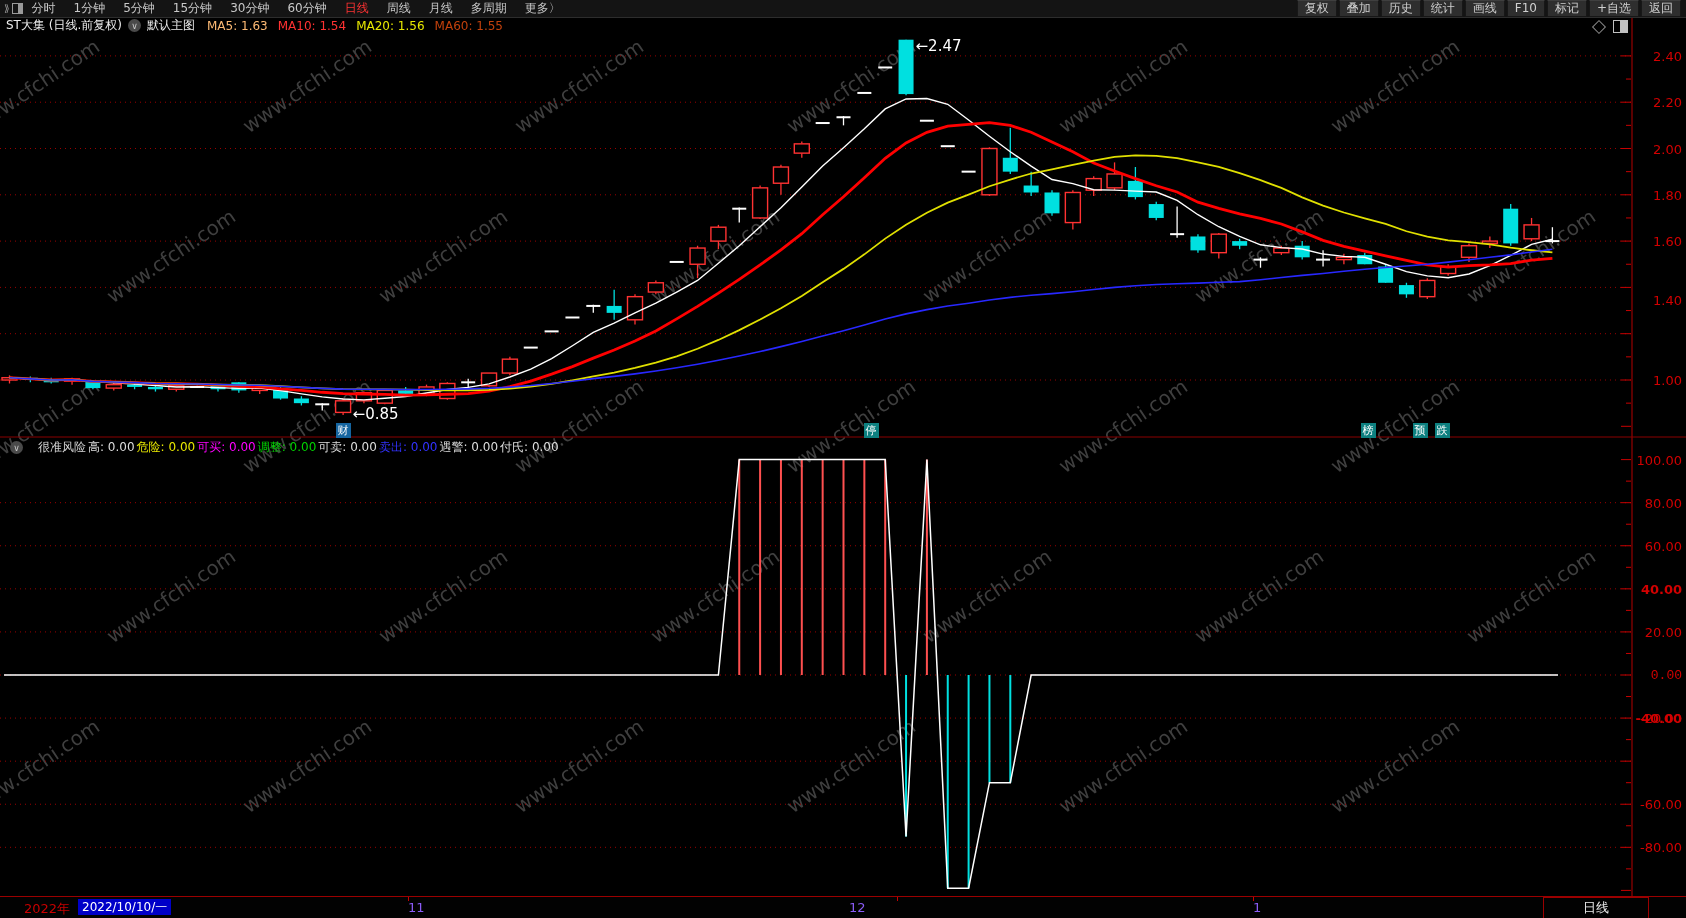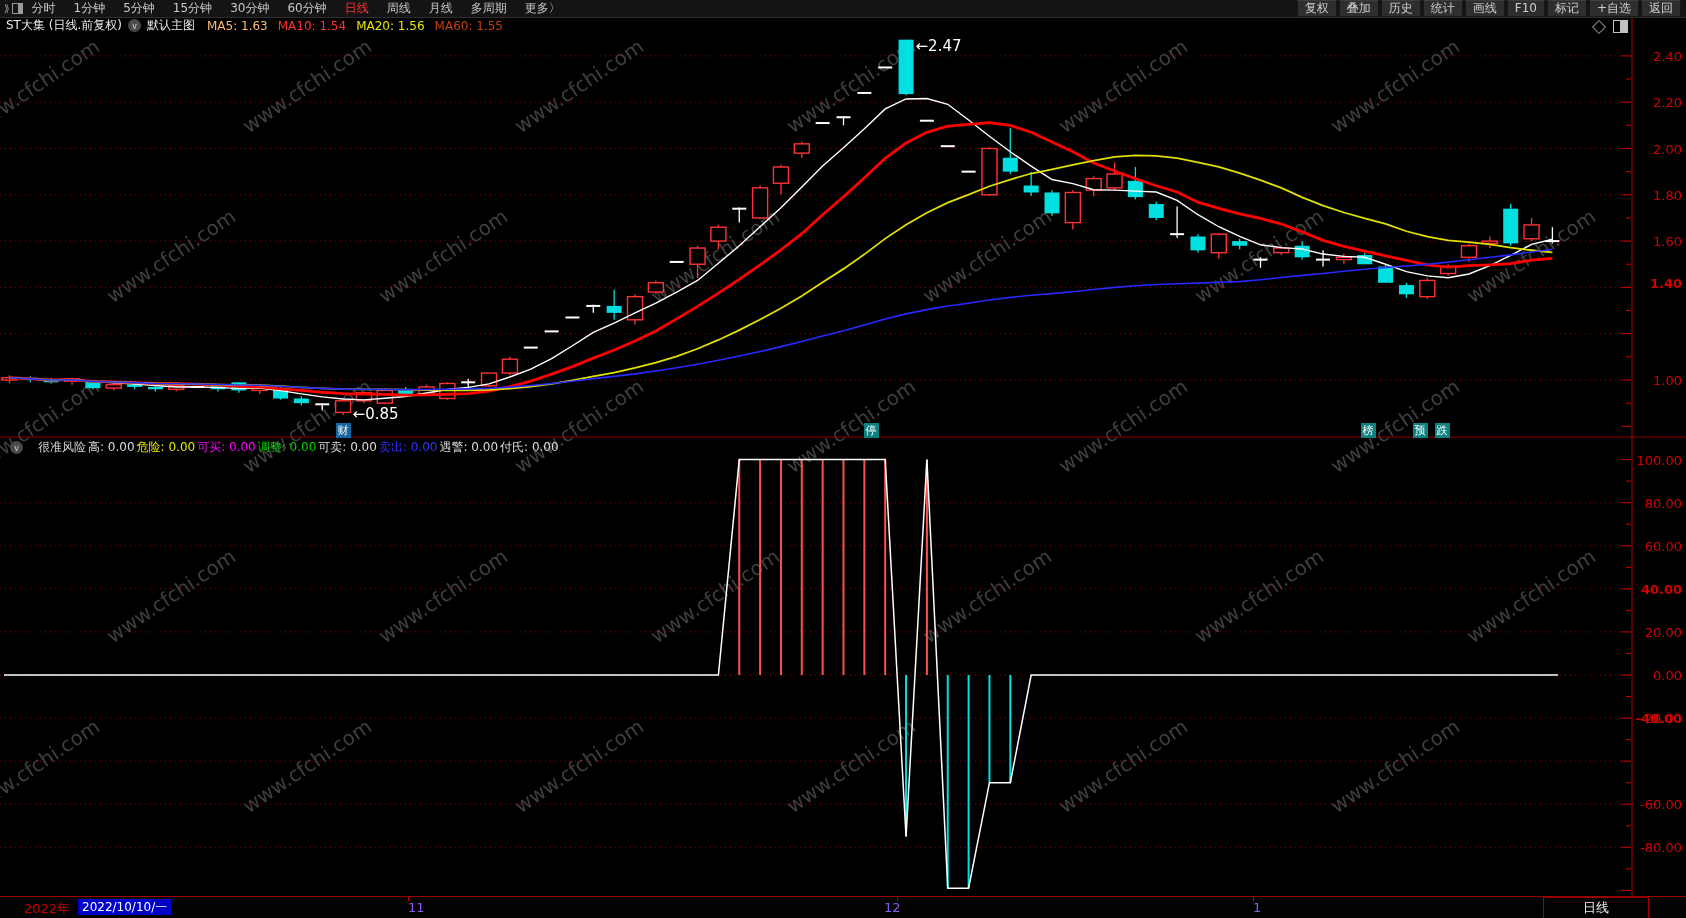--- a/index.html
+++ b/index.html
@@ -405,31 +405,31 @@
       <text x="352.6" y="418.9565" fill="#fff" font-size="15px" font-family="DejaVu Sans,sans-serif">←0.85</text>
     </g>
   </svg>
 
 <div id="price-labels">
     <div class="pricelabel" style="top: 48.9px;">2.40</div>
     <div class="pricelabel" style="top: 95.2px;">2.20</div>
     <div class="pricelabel" style="top: 141.5px;">2.00</div>
     <div class="pricelabel" style="top: 187.8px;">1.80</div>
     <div class="pricelabel" style="top: 234.1px;">1.60</div>
-    <div class="pricelabel" style="top: 276px; font-weight: bold;">1.40</div>
+    <div class="pricelabel" style="top: 293px;">1.40</div>
     <div class="pricelabel" style="top: 316px; padding-left: 33px;">1.20</div>
     <div class="pricelabel" style="top: 373px;">1.00</div>
   </div>
 <div id="ind-labels">
     <div class="indlabel" style="top: 452.6px;">100.00</div>
     <div class="indlabel" style="top: 495.68px;">80.00</div>
     <div class="indlabel" style="top: 538.76px;">60.00</div>
     <div class="indlabel" style="top: 581.84px; font-weight: bold;">40.00</div>
     <div class="indlabel" style="top: 624.92px;">20.00</div>
-    <div class="indlabel" style="top: 668px;">0.00</div>
+    <div class="indlabel" style="top: 668px; font-family: Liberation Mono, monospace;">0.00</div>
     <div class="indlabel" style="top: 711.08px;">-20.00</div>
     <div class="indlabel" style="top: 711px; font-weight: bold;">-40.00</div>
     <div class="indlabel" style="top: 797.24px;">-60.00</div>
     <div class="indlabel" style="top: 840.32px;">-80.00</div>
   </div>
 <div id="event-tags">
     <div class="eventtag" style="left: 335.5px; background: rgb(21, 101, 160);">财</div>
     <div class="eventtag" style="left: 863.5px; background: rgb(13, 128, 128);">停</div>
     <div class="eventtag" style="left: 1360.5px; background: rgb(13, 128, 128);">榜</div>
     <div class="eventtag" style="left: 1412.5px; background: rgb(13, 128, 128);">预</div>
@@ -438,17 +438,17 @@
 
 <div id="ind-header">
   <span class="circlechev">∨</span>
   <span id="ind-name">很准风险</span>
   <span id="ind-fields"><span class="indfield" style="color: rgb(220, 220, 220);">高: 0.00</span><span class="indfield" style="color: rgb(232, 232, 0);">危险: 0.00</span><span class="indfield" style="color: rgb(255, 0, 255);">可买: 0.00</span><span class="indfield" style="color: rgb(0, 210, 0);">调整: 0.00</span><span class="indfield" style="color: rgb(220, 220, 220);">可卖: 0.00</span><span class="indfield" style="color: rgb(50, 50, 255);">卖出: 0.00</span><span class="indfield" style="color: rgb(220, 220, 220);">遇警: 0.00</span><span class="indfield" style="color: rgb(220, 220, 220);">付氏: 0.00</span></span>
 </div>
 
 <div id="statusbar">
   <span id="year-label">2022年</span>
   <span id="date-chip">2022/10/10/一</span>
-  <span id="months"><span class="monthlabel" style="left: 408px;">11</span><span class="mtick" style="left: 408px;"></span><span class="monthlabel" style="left: 884px;">12</span><span class="mtick" style="left: 897px;"></span><span class="monthlabel" style="left: 1253px;">1</span><span class="mtick" style="left: 1253px;"></span></span>
+  <span id="months"><span class="monthlabel" style="left: 408px;">11</span><span class="mtick" style="left: 408px;"></span><span class="monthlabel" style="left: 849px;">12</span><span class="mtick" style="left: 897px;"></span><span class="monthlabel" style="left: 1253px;">1</span><span class="mtick" style="left: 1253px;"></span></span>
   <div id="period-box">
     <span>日线</span>
   </div>
 </div>
 
 </body></html>

